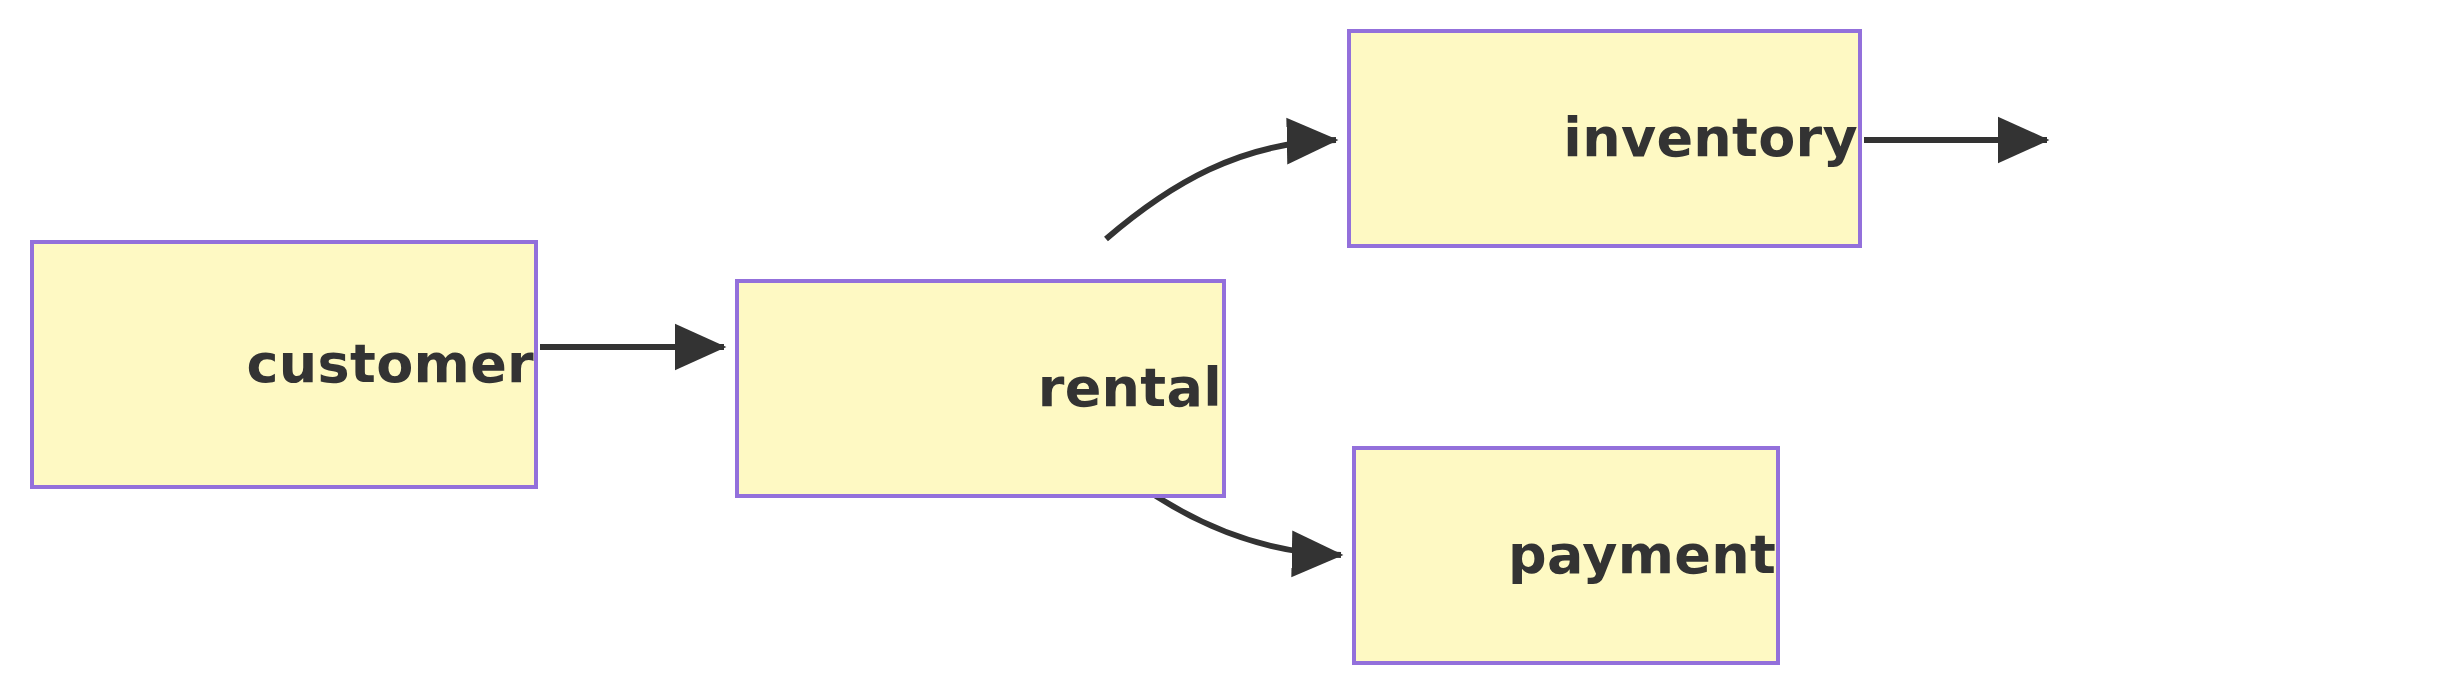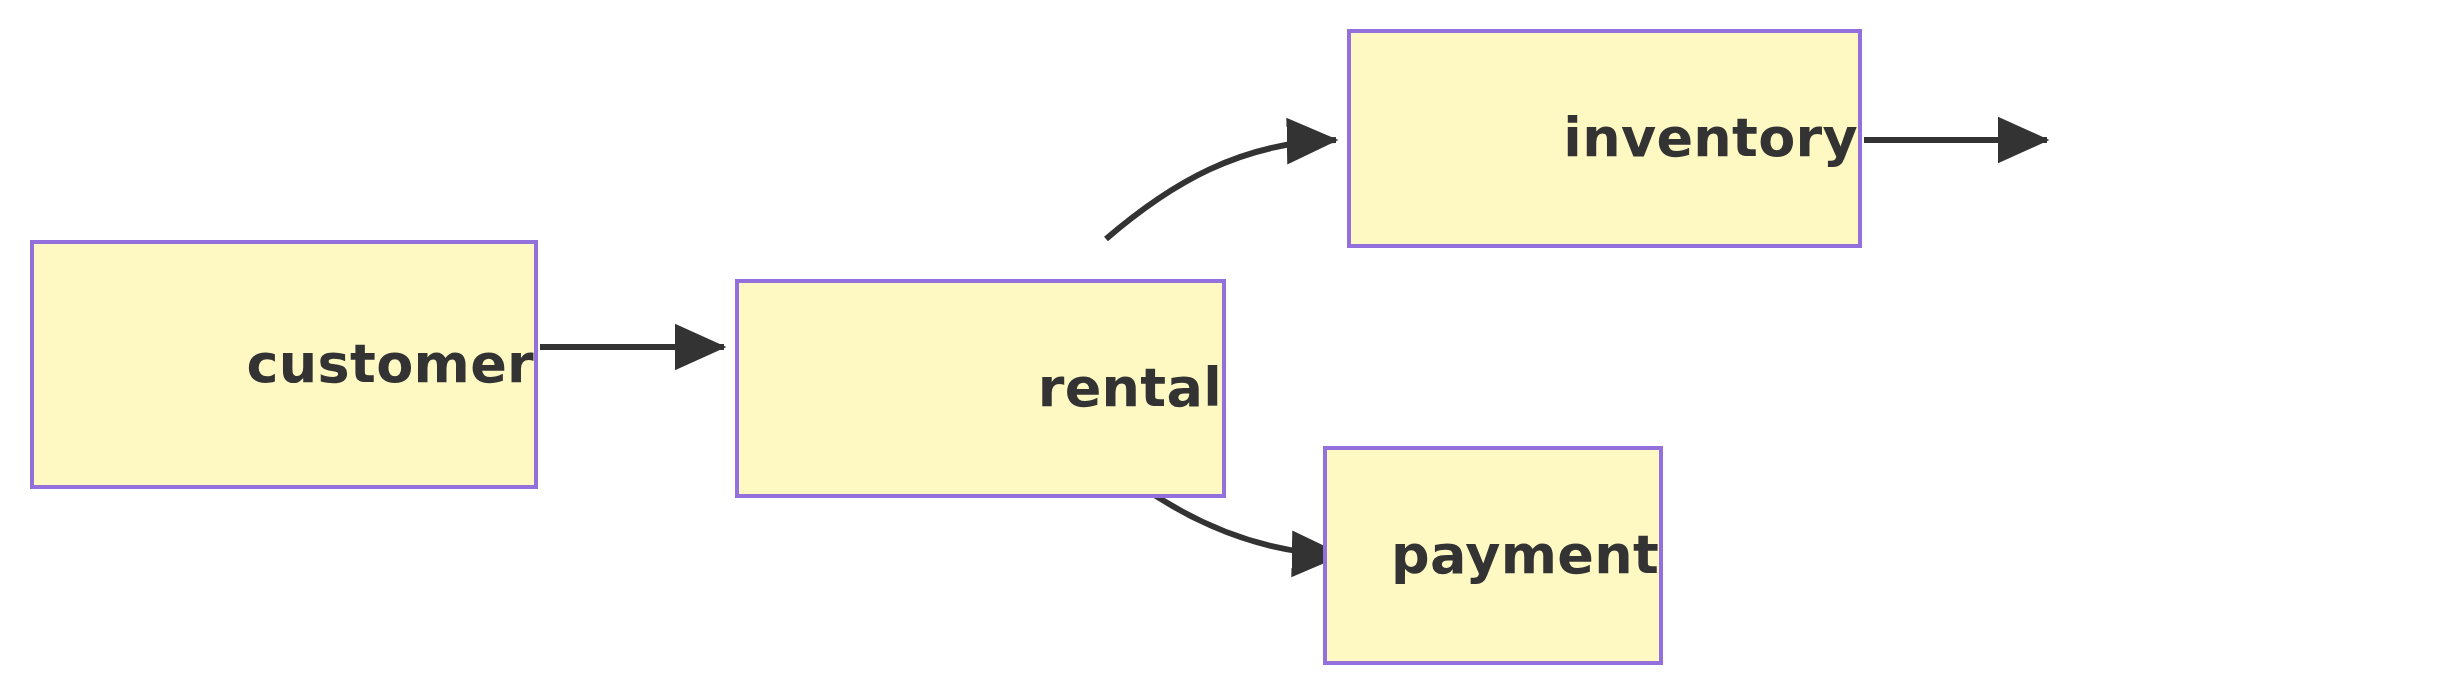--- a/index.html
+++ b/index.html
@@ -43,21 +43,21 @@
     white-space: nowrap;
   }
   .node-label {
     display: block;
     transform: translateY(-1px);
   }
   #node-customer { left: 30px;   top: 240px; width: 508px; height: 249px; }
   #node-rental   { left: 735px;  top: 238px; width: 491px; height: 219px; margin-top: 41px; }
   #node-inventory{ left: 1347px; top: 29px;  width: 515px; height: 219px; }
   #node-film     { left: 2058px; top: 29px;  width: 357px; height: 219px; }
-  #node-payment  { left: 1323px; top: 446px; width: 340px; height: 219px; }
+  #node-payment  { left: 1352px; top: 446px; width: 428px; height: 219px; }
 </style>
 </head>
 <body>
 
 <div id="diagram-root">
 
   <svg id="edge-layer" width="2444" height="696" viewBox="0 0 2444 696" xmlns="http://www.w3.org/2000/svg">
     <defs>
       <marker id="arrowhead" markerWidth="9" markerHeight="9" refX="8.2" refY="4.5" orient="auto" markerUnits="strokeWidth">
         <path d="M 0 0.6 L 8.6 4.5 L 0 8.4 z" fill="#333333"></path>

